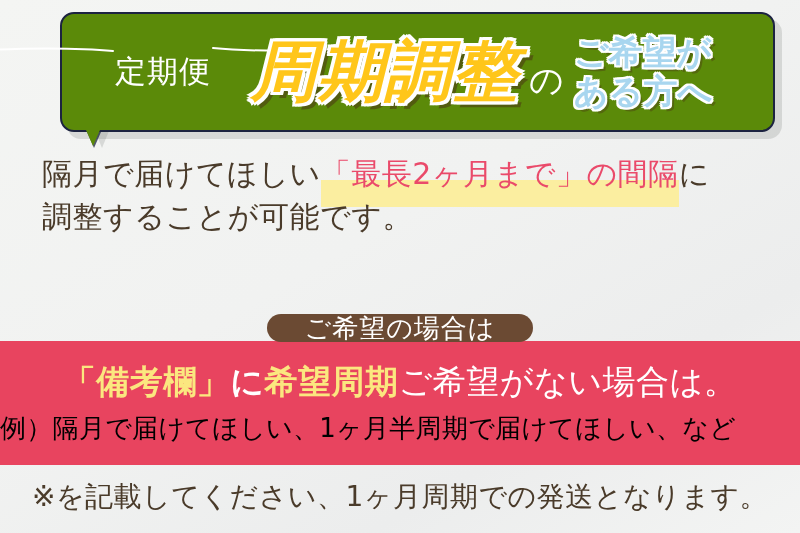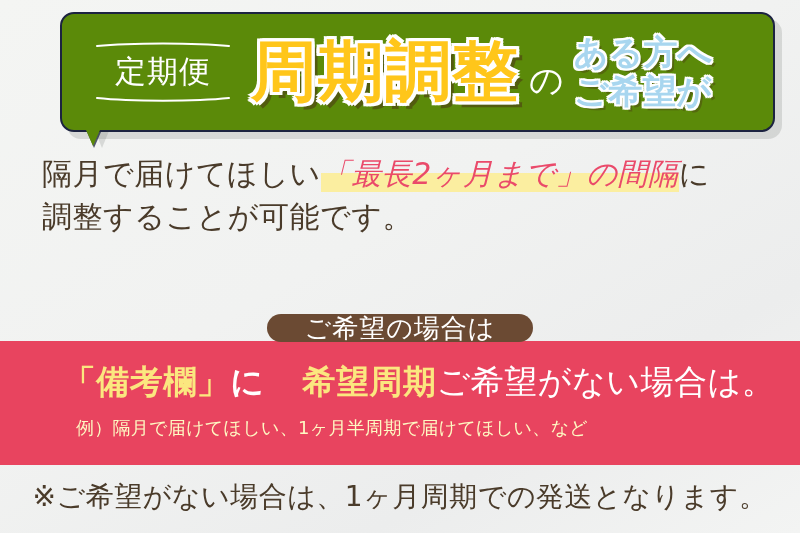--- a/index.html
+++ b/index.html
@@ -59,22 +59,20 @@
     height: 0;
     border-left: 7px solid transparent;
     border-right: 7px solid transparent;
     border-top: 17px solid rgba(120,125,120,0.22);
   }
 
   
   #teikibin-block {
     margin-left: 27px;
     display: flex;
-    flex-direction: column;
-    align-items: center;
     justify-content: center;
     width: 148px;
     flex: 0 0 auto;
   }
   .rule-line {
     width: 136px;
     height: 5px;
   }
   .rule-line svg { display: block; }
   #teikibin-label {
@@ -96,20 +94,21 @@
     line-height: 1;
     color: #ffc61a;
     letter-spacing: 1px;
     white-space: nowrap;
     flex: 0 0 auto;
     text-shadow:
       -3px 0 0 #fff,  3px 0 0 #fff,  0 -3px 0 #fff,  0 3px 0 #fff,
       -3px -3px 0 #fff, 3px -3px 0 #fff, -3px 3px 0 #fff, 3px 3px 0 #fff,
       -3px 2px 0 #fff, 2px -3px 0 #fff,
       6px 6px 0 rgba(74,52,20,0.55);
+    font-style: italic;
   }
 
   
   #banner-no {
     margin-left: 10px;
     font-size: 34px;
     color: #ffffff;
     font-weight: 400;
     flex: 0 0 auto;
     align-self: center;
@@ -148,22 +147,21 @@
     font-size: 30px;
     line-height: 43px;
     color: #4a3b2a;
     white-space: nowrap;
     letter-spacing: 0.5px;
   }
   .hl-pink { color: #ea4a6a; }
   .hl-marker {
     color: #ea4a6a;
     background: linear-gradient(to top, #fbeea0 0%, #fbeea0 52%, rgba(251,238,160,0) 52%);
-    padding-bottom: 1px;
-    font-style: italic;
+    padding-bottom: 16px;
   }
 
   
   #pill-label {
     position: absolute;
     left: 267px;
     top: 314px;
     width: 266px;
     height: 28px;
     background: #6b4a33;
@@ -199,32 +197,31 @@
     font-size: 33px;
     line-height: 40px;
     color: #ffffff;
     font-weight: 400;
     white-space: nowrap;
     letter-spacing: 0.5px;
   }
   .pink-yellow {
     color: #fbe77f;
     font-weight: bold;
-    margin-left: 38px;
   }
   .pink-white-bold { font-weight: bold; }
   #pink-example {
     position: absolute;
     left: 0;
     top: 70px;
     width: 664px;
     text-align: center;
-    font-size: 18px;
+    font-size: 26px;
     line-height: 34px;
-    color: #fef9c3;
+    color: #000000;
     white-space: nowrap;
     letter-spacing: 0.3px;
   }
 
   
   #footer-note {
     position: absolute;
     left: 0;
     top: 478px;
     width: 800px;
@@ -257,22 +254,22 @@
           <path d="M2,1 C35,4.5 101,4.5 134,1" stroke="#ffffff" stroke-width="2" fill="none" stroke-linecap="round"></path>
         </svg>
       </div>
     </div>
 
     <div id="banner-title">周期調整</div>
 
     <div id="banner-no">の</div>
 
     <div id="banner-right">
+      <div class="banner-right-line">ご希望が</div>
       <div class="banner-right-line">ある方へ</div>
-      <div class="banner-right-line">ご希望が</div>
     </div>
 
   </div>
   <div id="banner-tail"></div>
 
   <div id="body-copy">
 
     <div class="copy-line"><span>隔月で届けてほしい</span><span class="hl-marker">「最長2ヶ月まで」の間隔</span><span>に</span></div>
 
     <div class="copy-line">調整することが可能です。</div>
@@ -281,15 +278,15 @@
   <div id="pill-label">
     <span id="pill-text">ご希望の場合は</span>
   </div>
 
   <div id="pink-band">
     <div id="pink-main"><span class="pink-yellow">「備考欄」</span><span class="pink-white-bold">に</span><span class="pink-yellow">希望周期</span><span>ご希望がない場合は。</span></div>
 
     <div id="pink-example">例）隔月で届けてほしい、1ヶ月半周期で届けてほしい、など</div>
   </div>
 
-  <div id="footer-note">※ご希望がない場合は、1ヶ月周期での発送となります。</div>
+  <div id="footer-note">※を記載してください、1ヶ月周期での発送となります。</div>
 
 </div>
 
 </body></html>

